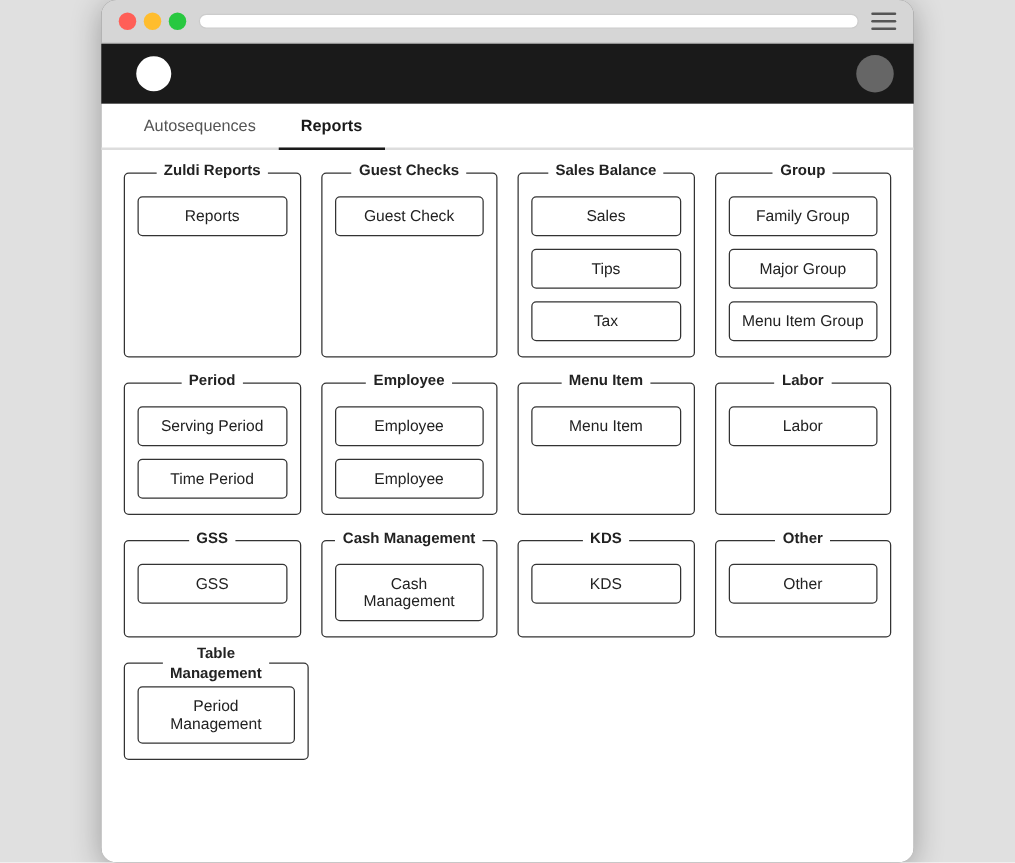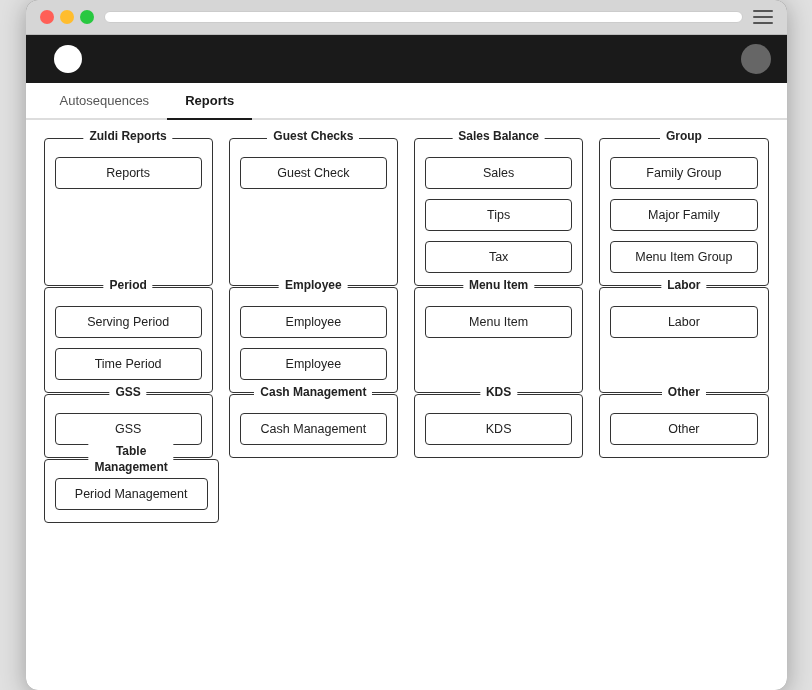--- a/index.html
+++ b/index.html
@@ -5,21 +5,21 @@
     * { box-sizing: border-box; margin: 0; padding: 0; }
     body {
       font-family: -apple-system, BlinkMacSystemFont, 'Helvetica Neue', Arial, sans-serif;
       background: #e0e0e0;
       display: flex;
       justify-content: center;
       align-items: center;
       min-height: 100vh;
     }
     .browser-window {
-      width: 761px;
+      width: 650px;
       min-height: 690px;
       background: #737373;
       border-radius: 12px;
       box-shadow: 0 4px 24px rgba(0,0,0,0.3);
       overflow: hidden;
       display: flex;
       flex-direction: column;
     }
     
     .browser-chrome {
@@ -143,21 +143,21 @@
       background: white;
       flex: 1;
       padding: 18px 18px 18px 18px;
       overflow-y: auto;
     }
     
     .cards-grid {
       display: grid;
       grid-template-columns: repeat(4, 1fr);
       gap: 16px;
-      margin-bottom: 1px;
+      margin-bottom: 20px;
     }
     .card-group {
       border: 1.5px solid #333;
       border-radius: 4px;
       padding: 8px 10px 12px;
       position: relative;
     }
     .card-group-title {
       position: absolute;
       top: -10px;
@@ -242,21 +242,21 @@
         </div>
         <div class="card-group">
           <div class="card-group-title">Sales Balance</div>
           <button class="card-btn">Sales</button>
           <button class="card-btn">Tips</button>
           <button class="card-btn">Tax</button>
         </div>
         <div class="card-group">
           <div class="card-group-title">Group</div>
           <button class="card-btn">Family Group</button>
-          <button class="card-btn">Major Family</button>
+          <button class="card-btn">Major Group</button>
           <button class="card-btn">Menu Item Group</button>
         </div>
       </div>
 
     <div class="cards-grid" id="row2">
         <div class="card-group">
           <div class="card-group-title">Period</div>
           <button class="card-btn">Serving Period</button>
           <button class="card-btn">Time Period</button>
         </div>

